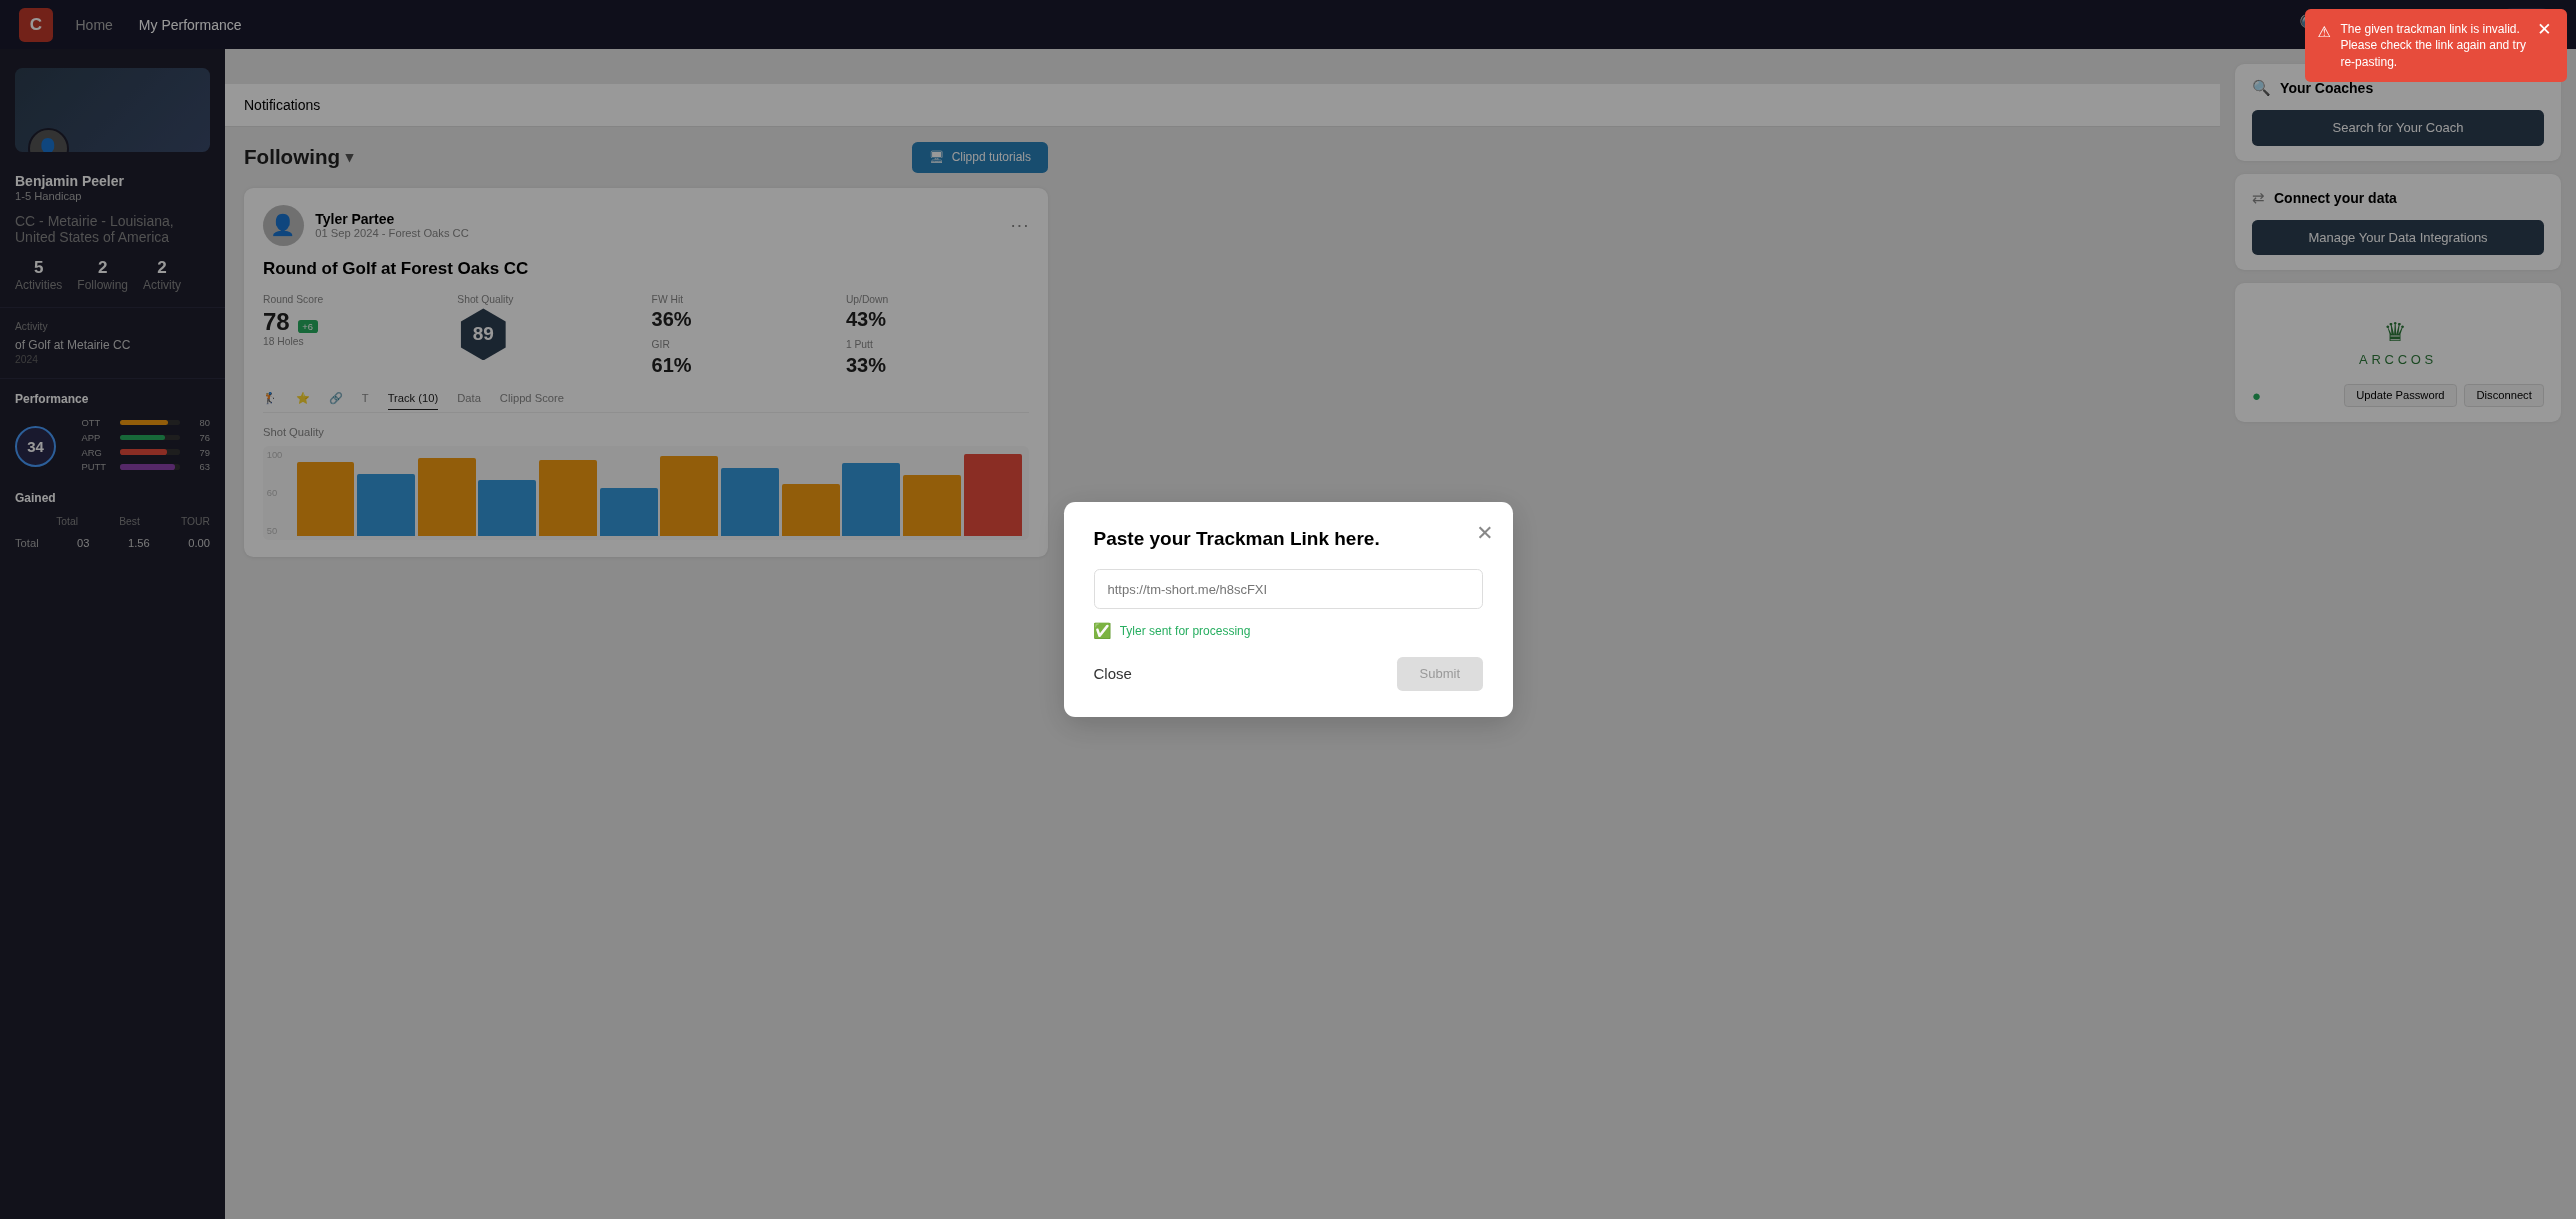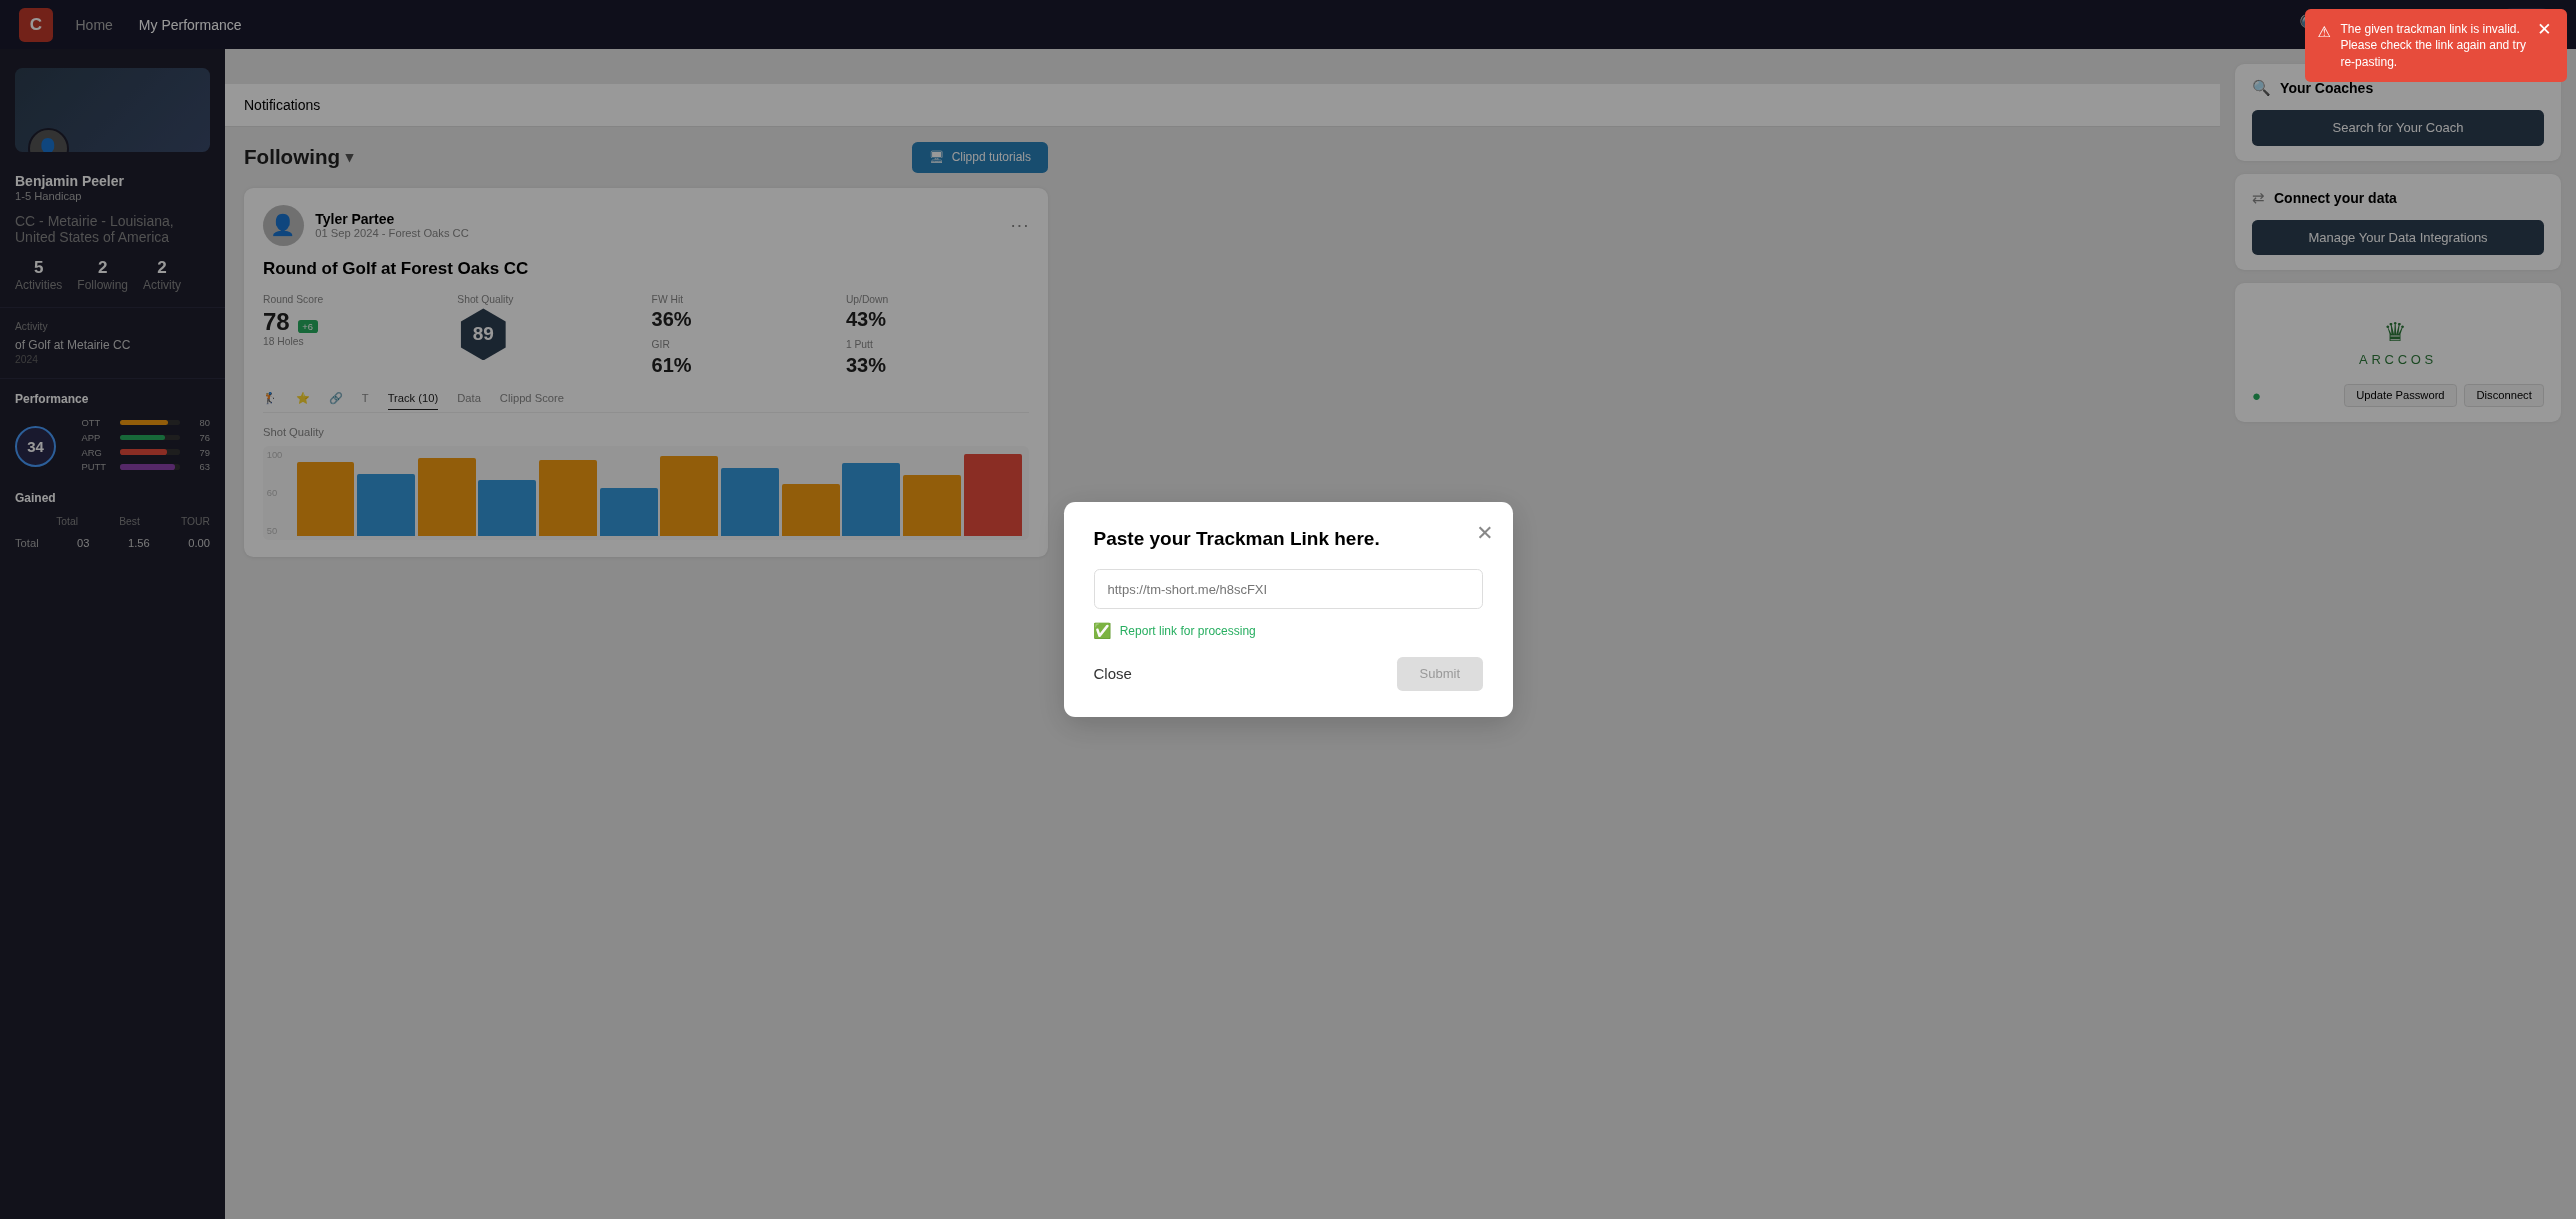--- a/index.html
+++ b/index.html
@@ -593,21 +593,21 @@
   </aside>
 </div>
 
 <div class="modal-overlay">
   <div class="modal">
     <div class="modal-title">Paste your Trackman Link here.</div>
     <button class="modal-close">✕</button>
     <input class="modal-input" type="text" value="" placeholder="https://tm-short.me/h8scFXI" style="">
     <div class="modal-success">
       <span class="modal-success-icon">✅</span>
-      <span>Report link for processing</span>
+      <span>Tyler sent for processing</span>
     </div>
     <div class="modal-actions">
       <button class="modal-close-btn">Close</button>
       <button class="modal-submit-btn">Submit</button>
     </div>
   </div>
 </div>
 
 
 </body></html>

